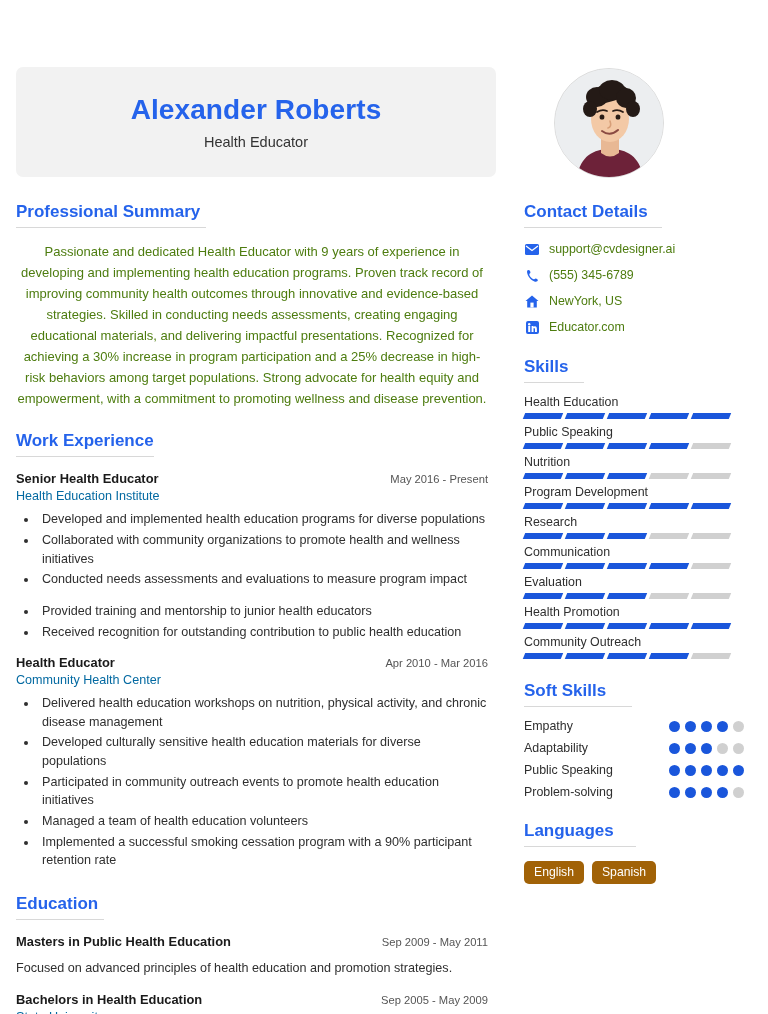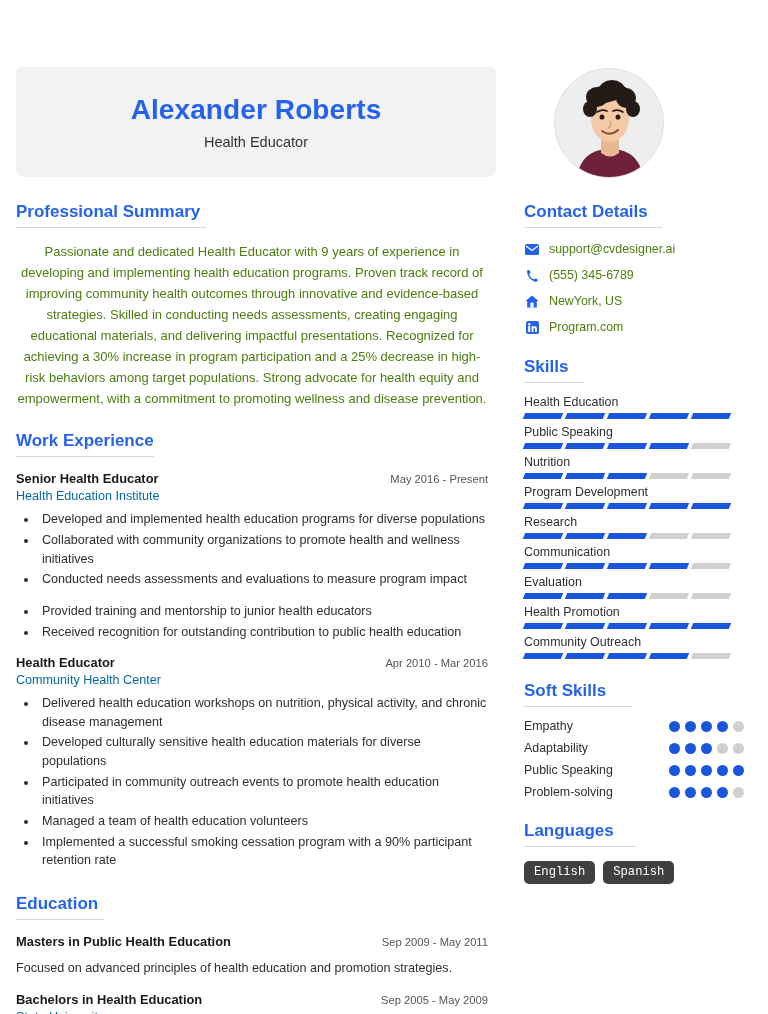--- a/index.html
+++ b/index.html
@@ -94,22 +94,22 @@
   .soft-list { margin-top: 12px; }
   .soft-row { display: flex; align-items: center; justify-content: space-between; margin-bottom: 8px; }
   .soft-name { font-size: 12.4px; color: #2f2f2f; }
   .soft-dots { display: flex; gap: 5px; }
   .dot { width: 11px; height: 11px; border-radius: 50%; background: #d0d0d0; }
   .dot.on { background: #1a56db; }
 
   
   .lang-list { margin-top: 14px; display: flex; gap: 8px; flex-wrap: wrap; }
   .lang-pill {
-    background: #404040; color: #ffffff; font-size: 12.2px;
-    padding: 4px 10px 5px; border-radius: 5px; font-family: Liberation Mono, monospace;
+    background: #a16207; color: #ffffff; font-size: 12.2px;
+    padding: 4px 10px 5px; border-radius: 5px;
   }
 
   .side-sec { margin-top: 22px; }
 </style>
 </head>
 <body>
 
 <div class="page">
 
   <div class="header-row">
@@ -265,21 +265,21 @@
 
           <div class="contact-item">
             <span class="contact-icon">
               <svg width="13" height="13" viewBox="0 0 13 13">
                   <rect width="13" height="13" rx="2" fill="#2563eb"></rect>
                   <rect x="2.2" y="5" width="2" height="6" fill="#ffffff"></rect>
                   <circle cx="3.2" cy="3.2" r="1.2" fill="#ffffff"></circle>
                   <path d="M5.6 11 L5.6 5 L7.5 5 L7.5 5.9 Q8.6 4.6 10 5.6 Q10.9 6.3 10.9 7.9 L10.9 11 L9 11 L9 8.2 Q9 6.9 7.9 6.9 Q7.5 6.9 7.5 8.2 L7.5 11 Z" fill="#ffffff"></path>
                 </svg>
             </span>
-            <span class="contact-text">Program.com</span>
+            <span class="contact-text">Educator.com</span>
           </div>
 
         </div>
       </div>
 
       <div class="sec side-sec">
         <div class="sec-head" style="min-width:60px">Skills</div>
         <div class="skills-list">
             <div class="skill-row">
               <div class="skill-name">Health Education</div>

